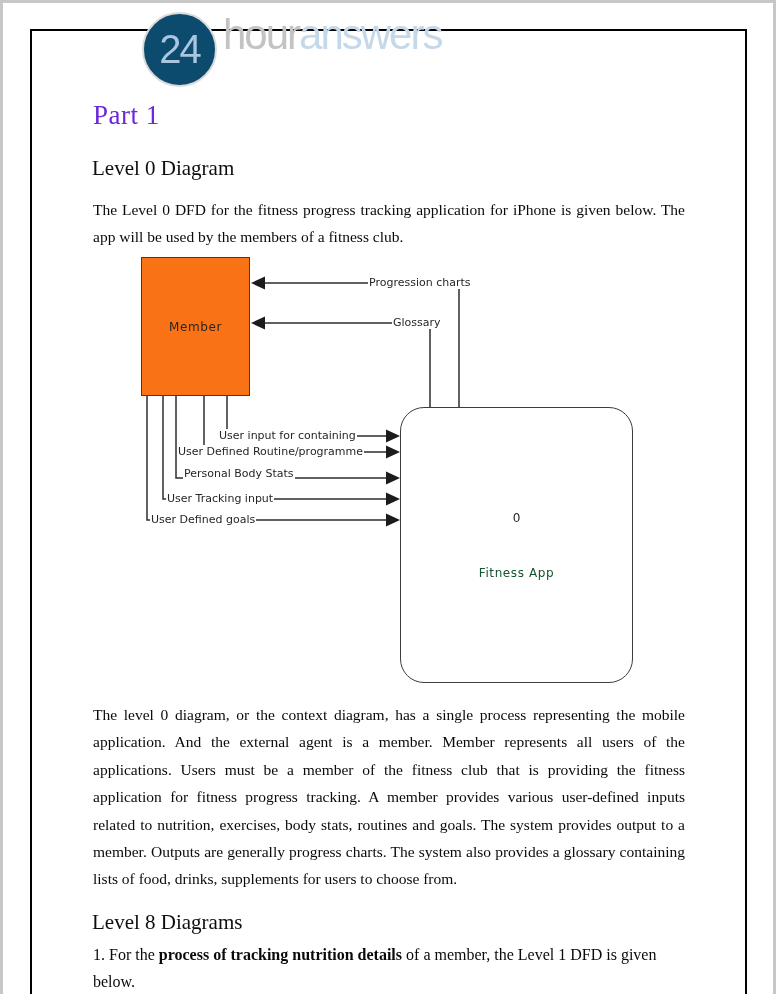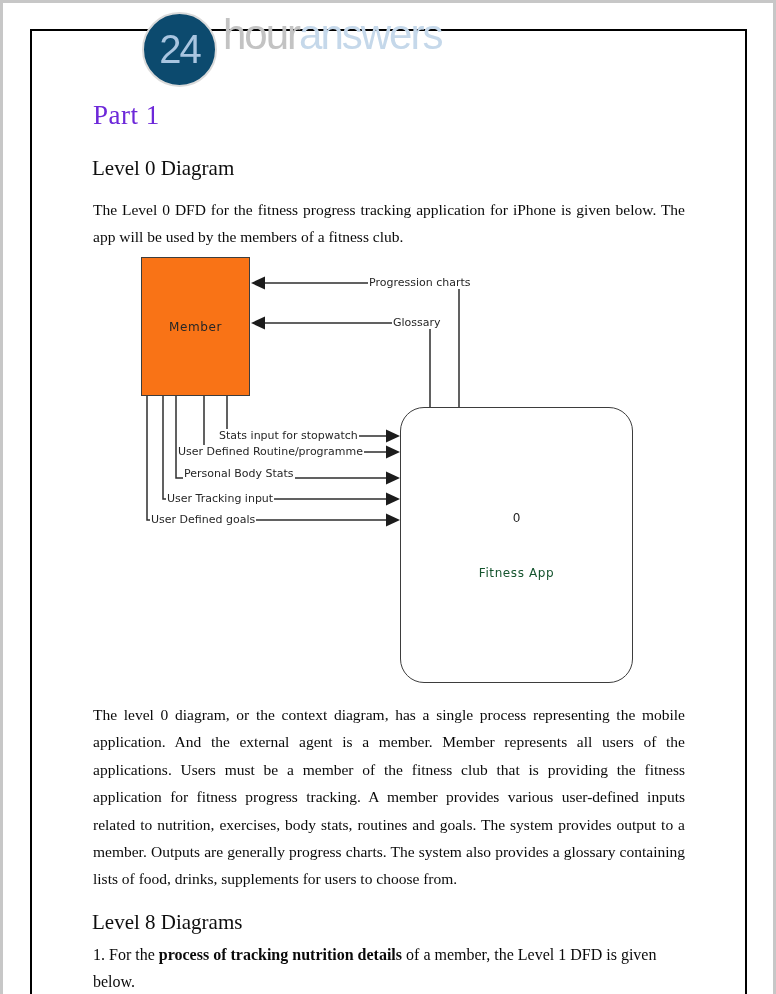--- a/index.html
+++ b/index.html
@@ -147,21 +147,21 @@
       <span class="dfd-label-font">Member</span>
     </div>
 
     <div class="process-box">
       <div class="process-number">0</div>
       <div class="process-name">Fitness App</div>
     </div>
 
     <div class="flow-label fl-progression">Progression charts</div>
     <div class="flow-label fl-glossary">Glossary</div>
-    <div class="flow-label fl-stopwatch">Stats input for stopwatch</div>
+    <div class="flow-label fl-stopwatch">User input for containing</div>
     <div class="flow-label fl-routine">User Defined Routine/programme</div>
     <div class="flow-label fl-bodystats">Personal Body Stats</div>
     <div class="flow-label fl-tracking">User Tracking input</div>
     <div class="flow-label fl-goals">User Defined goals</div>
   </div>
 
   <div class="edge edge-left"></div>
   <div class="edge edge-top"></div>
   <div class="edge edge-right"></div>
 

